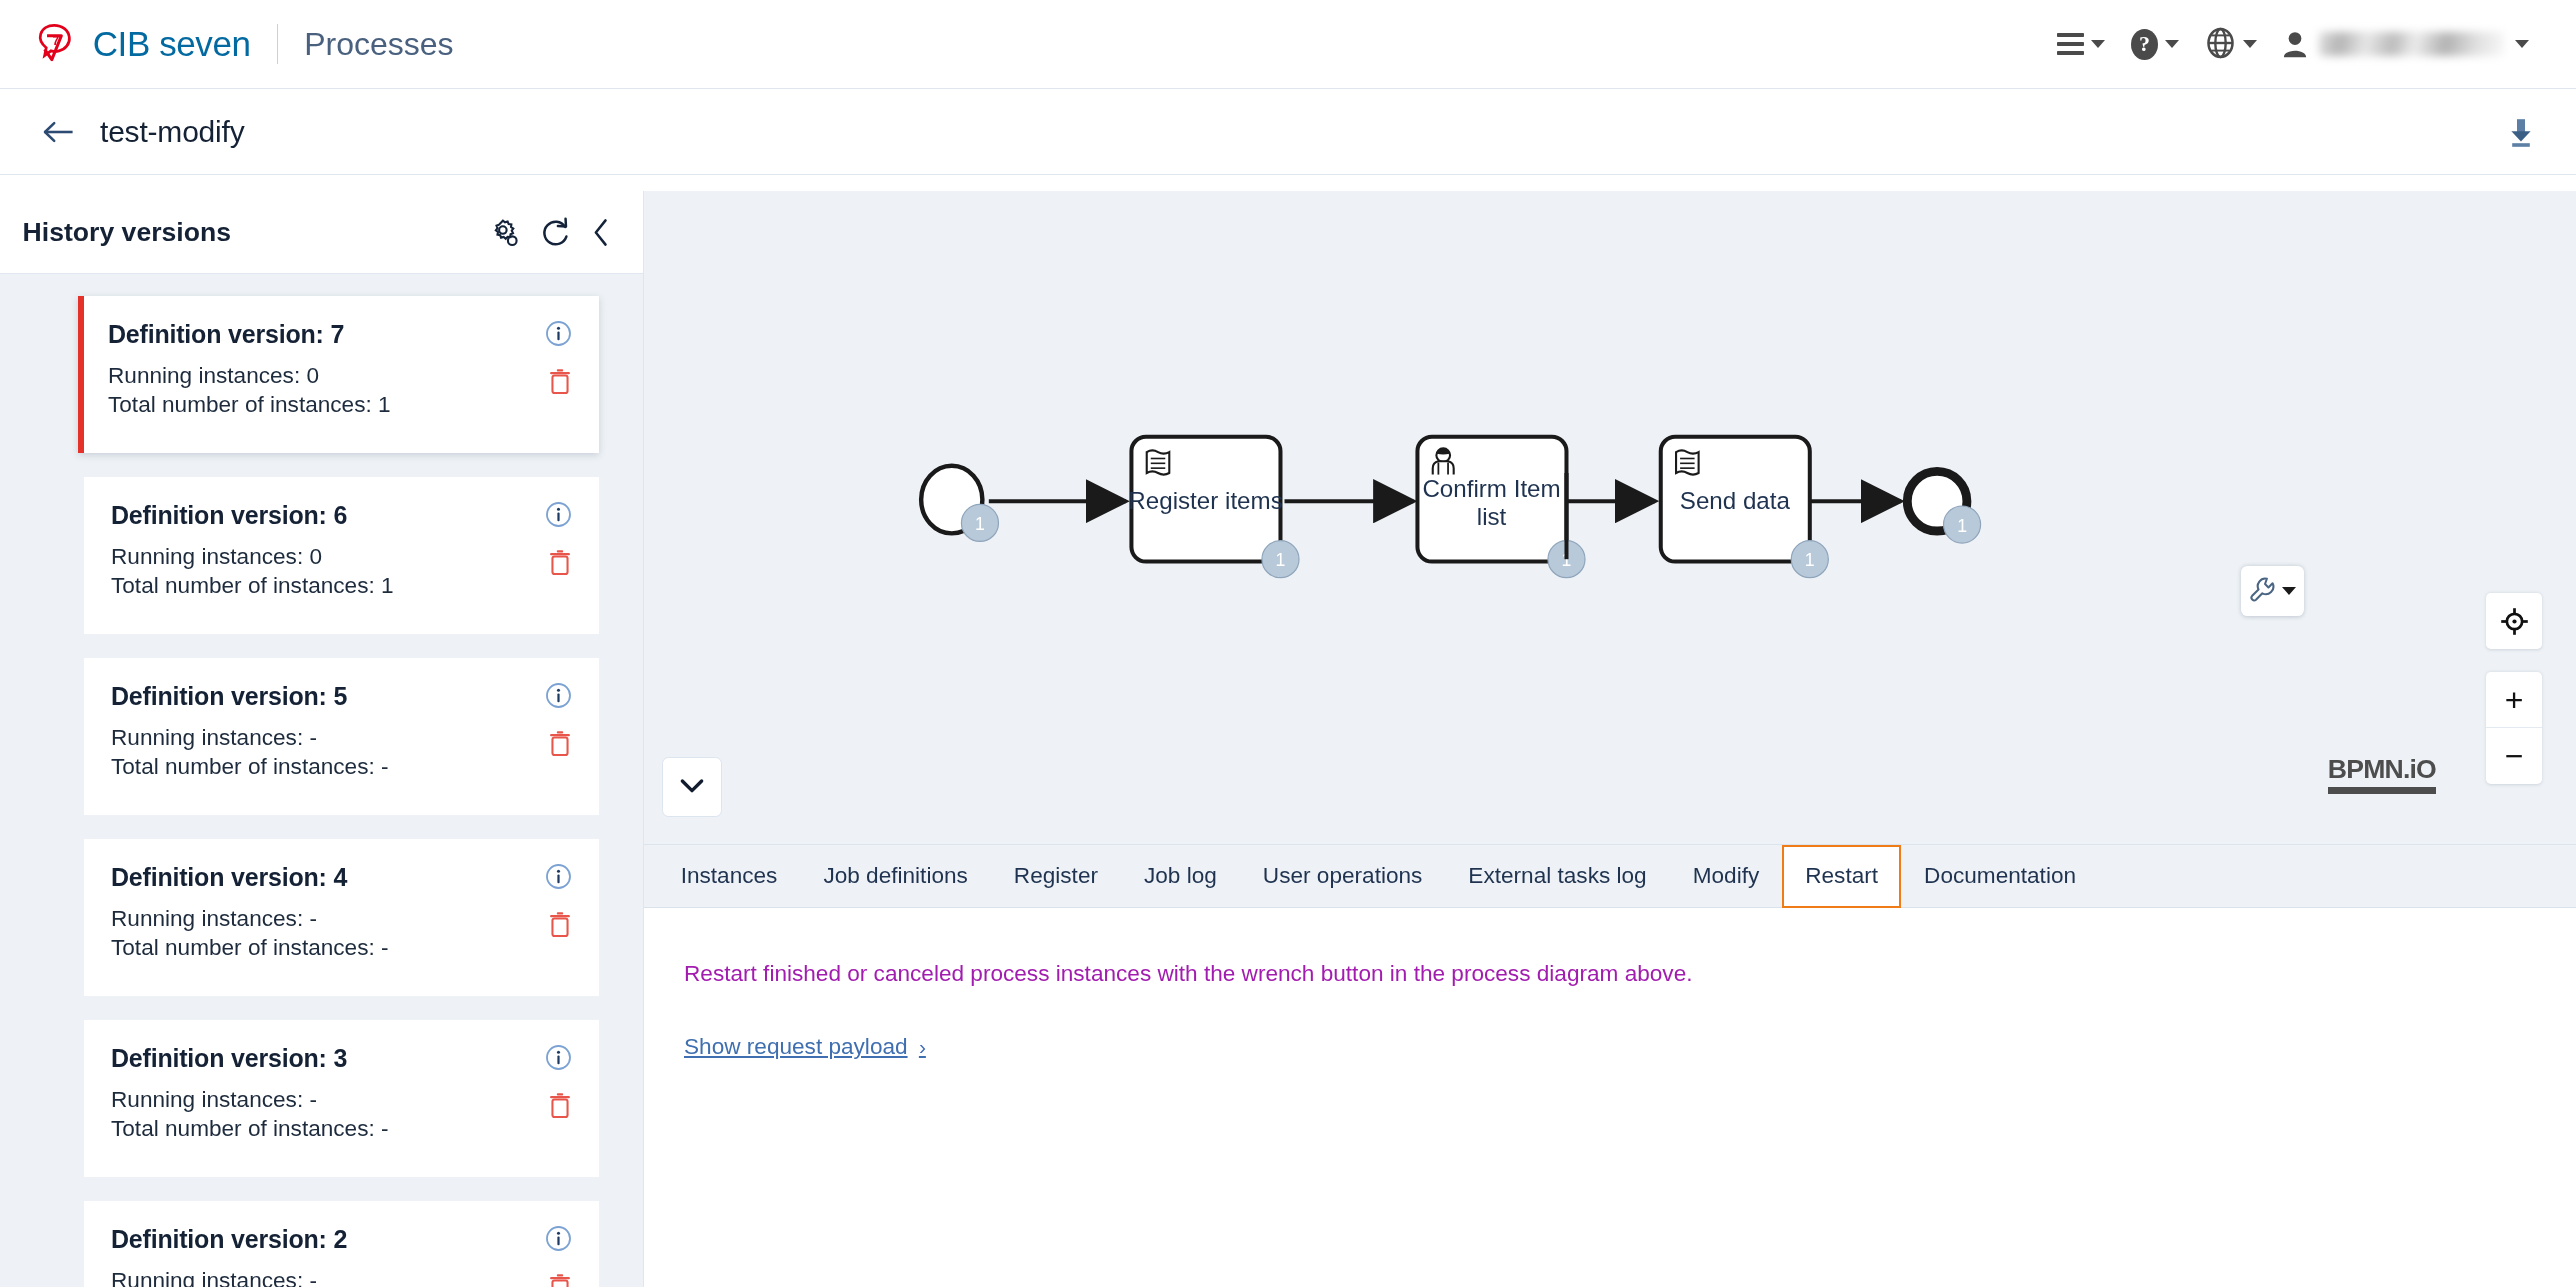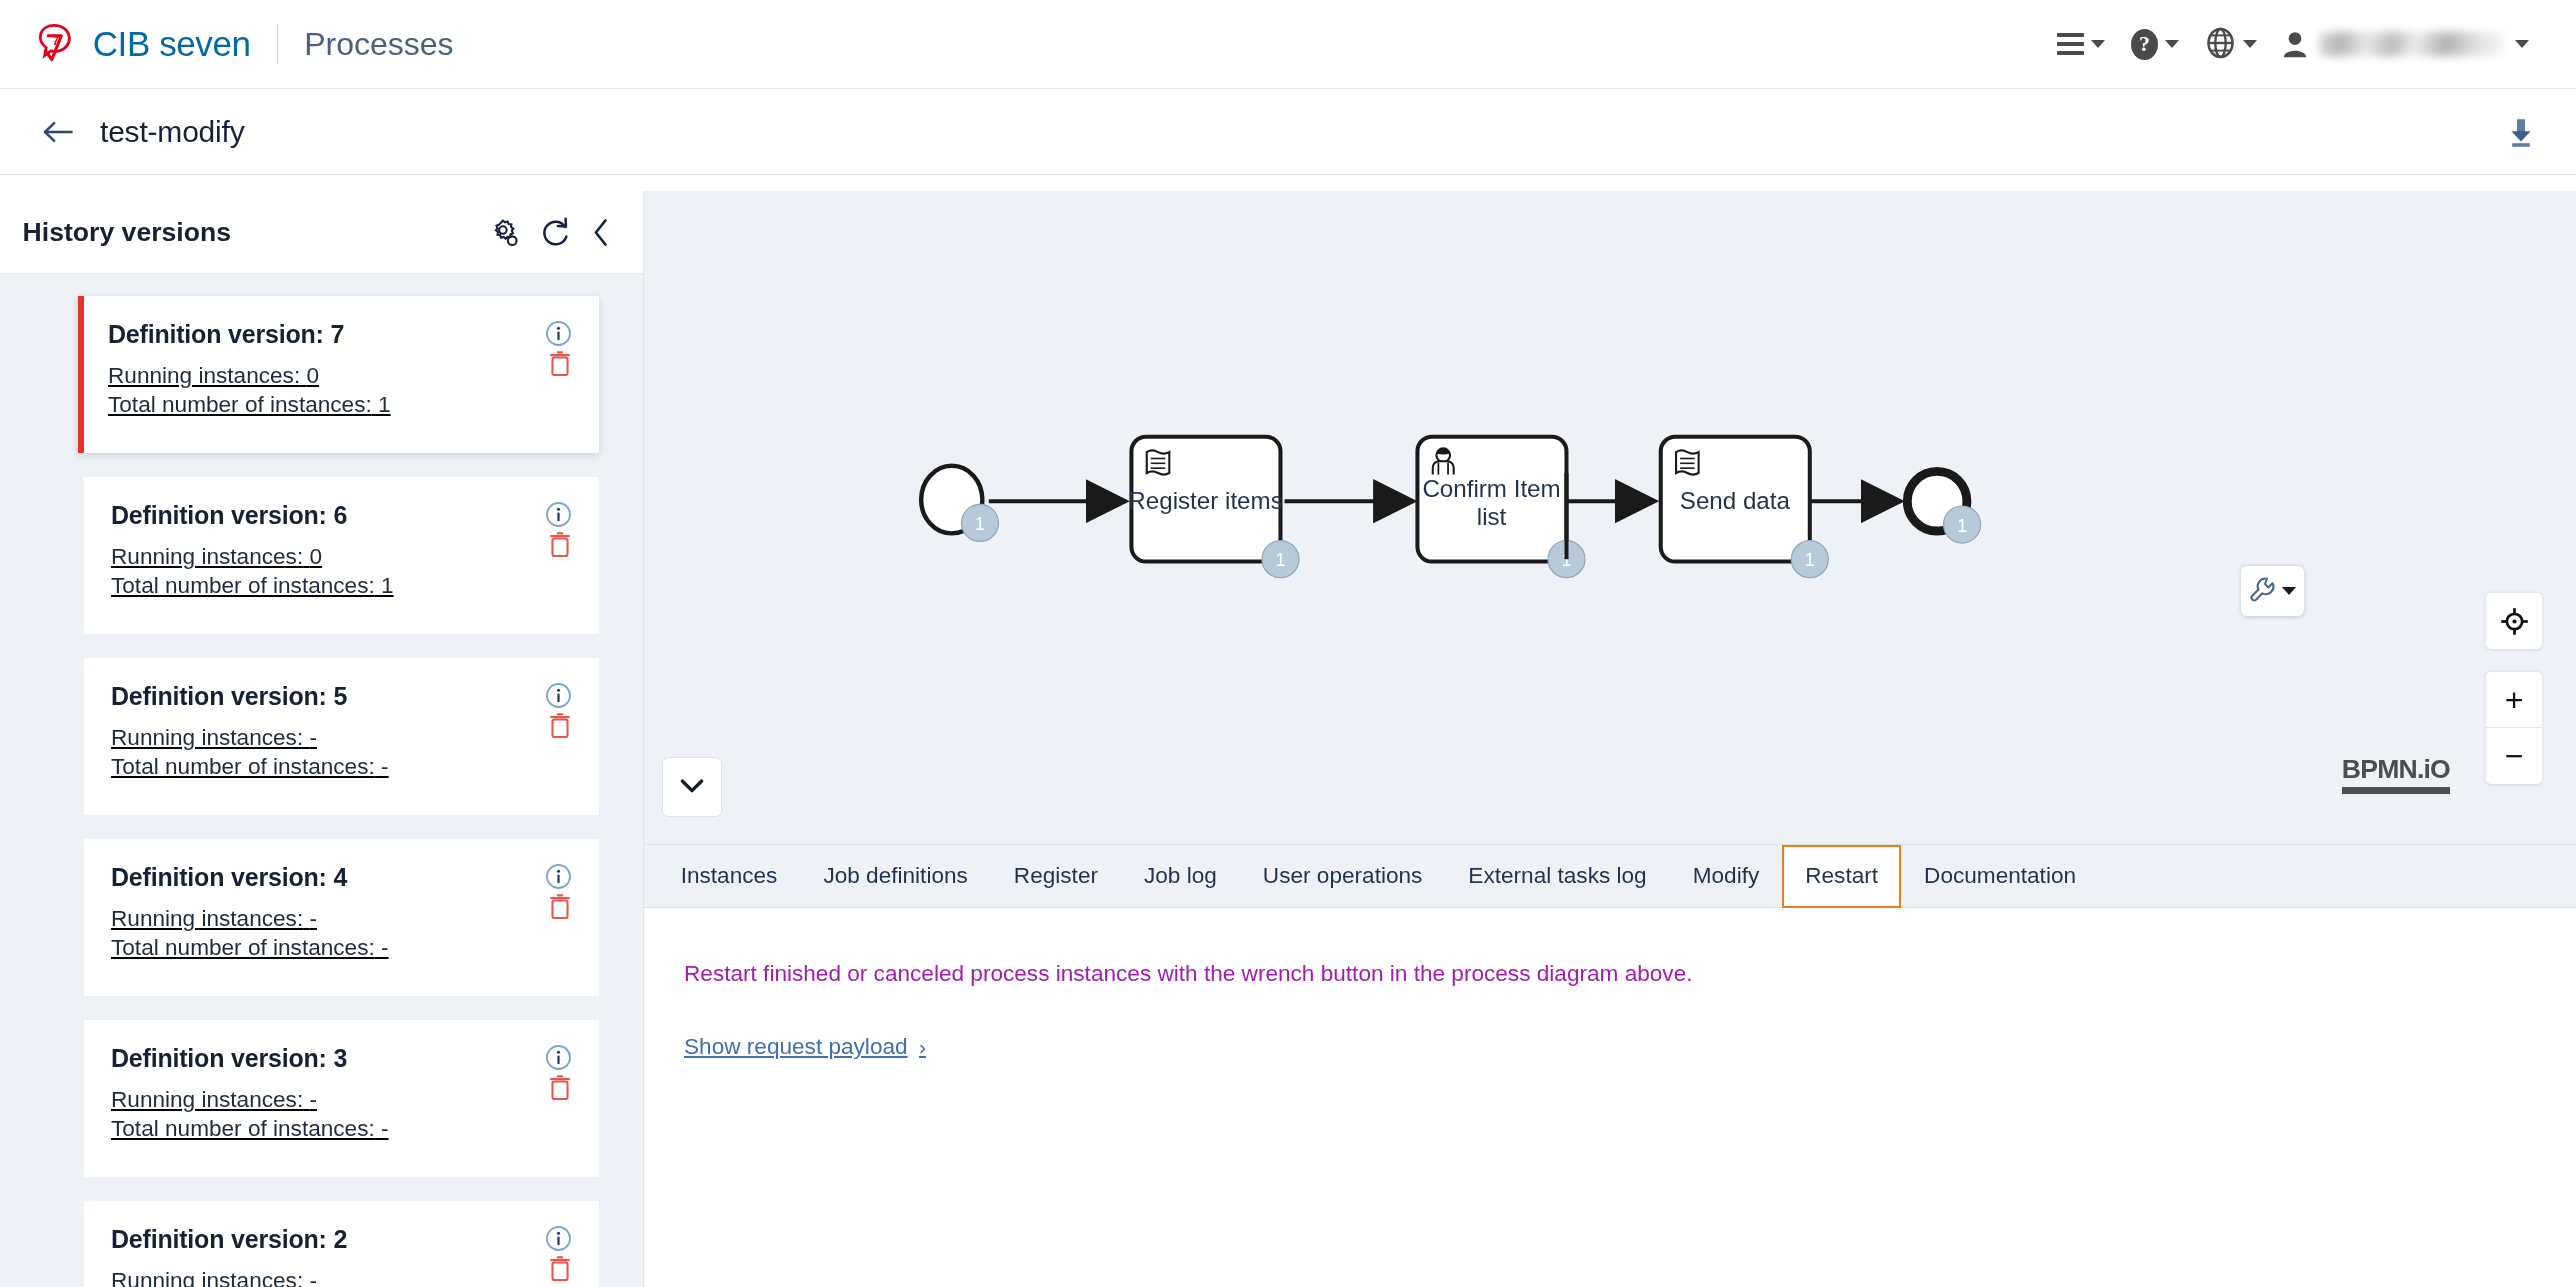--- a/index.html
+++ b/index.html
@@ -130,21 +130,21 @@
   .vc-title {
     font-size: 25px; font-weight: 700; color: #152235; letter-spacing: -0.2px;
   }
   .vc-info {
     margin-left: auto; cursor: pointer; flex: none;
   }
   .vc-line {
     font-size: 22.6px; color: #1d2b3d; margin-top: 13px;
   }
   .vc-line.second { margin-top: 3.2px; }
-  .vc-body { display: flex; align-items: flex-start; text-decoration: underline; }
+  .vc-body { display: flex; align-items: center; }
   .vc-lines { flex: 1; }
   .vc-del { cursor: pointer; flex: none; margin-bottom: 3.2px; }
 
   
   .main { flex: 1; display: flex; flex-direction: column; min-width: 0; }
 
   .diagram-pane {
     height: 654px;
     background: #eef2f6;
     position: relative;
@@ -169,21 +169,21 @@
   }
 
   .collapse-btn {
     position: absolute; left: 17.7px; bottom: 26.6px;
     width: 60px; height: 60px;
     background: #fff; border: 0.8px solid #dce4ee; border-radius: 6.4px;
     display: flex; align-items: center; justify-content: center;
     cursor: pointer; z-index: 5;
   }
   .bpmn-logo {
-    position: absolute; right: 126px; bottom: 50px;
+    position: absolute; right: 140px; bottom: 50px;
     font-size: 26.6px; font-weight: 700; color: #4d4d4d;
     letter-spacing: -0.8px;
     border-bottom: 7.2px solid #4d4d4d;
     padding-bottom: 2.4px;
     font-family: "Liberation Sans", sans-serif;
   }
   .zoom-stack {
     position: absolute; right: 34px; bottom: 60px; z-index: 5;
   }
   .zoom-home {

